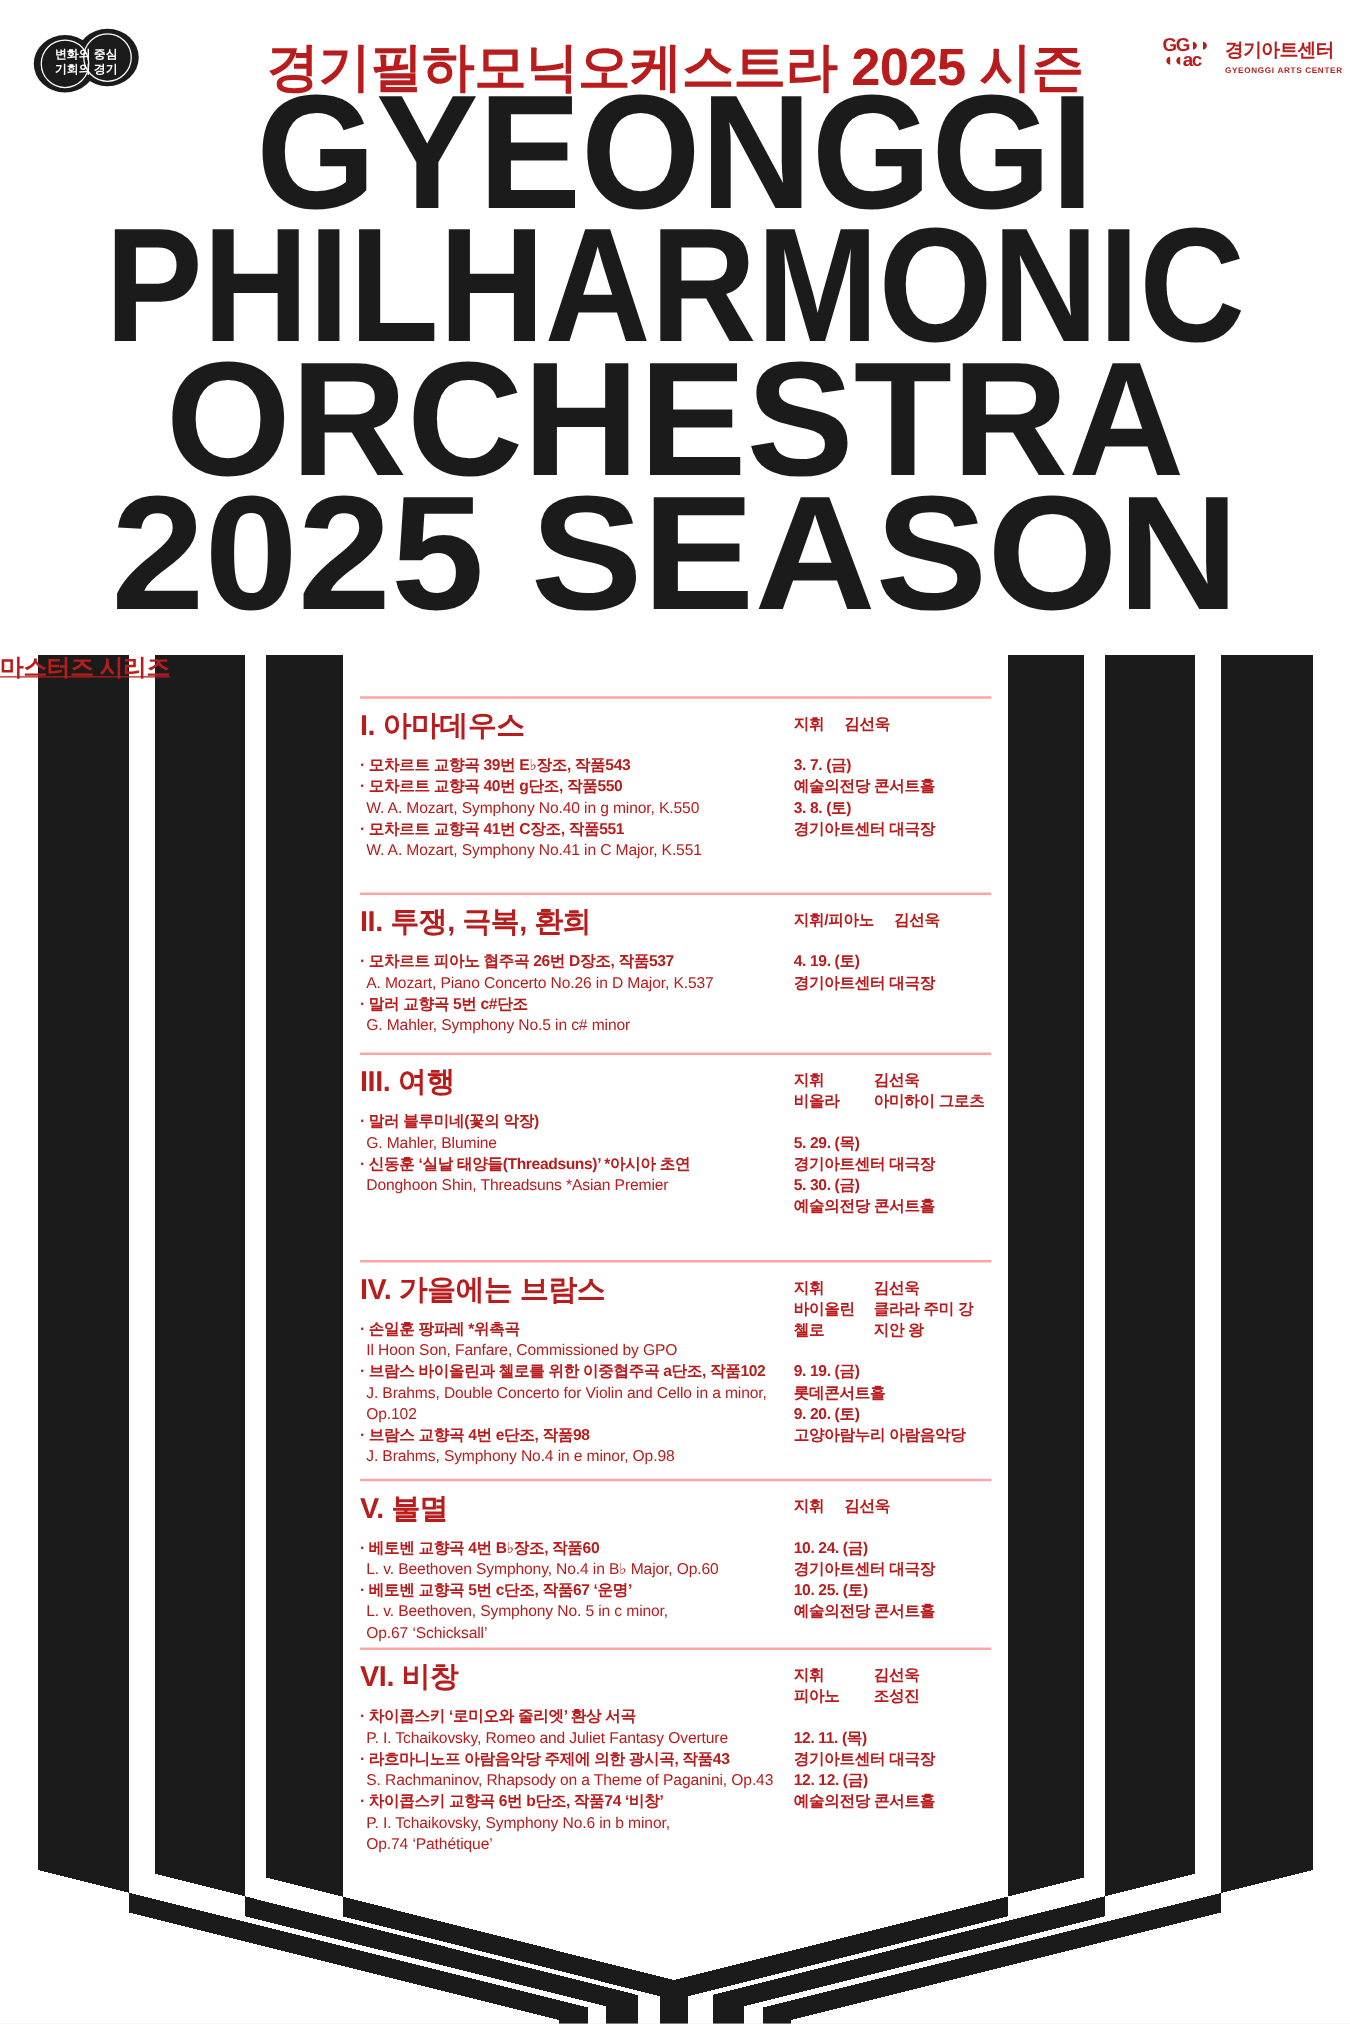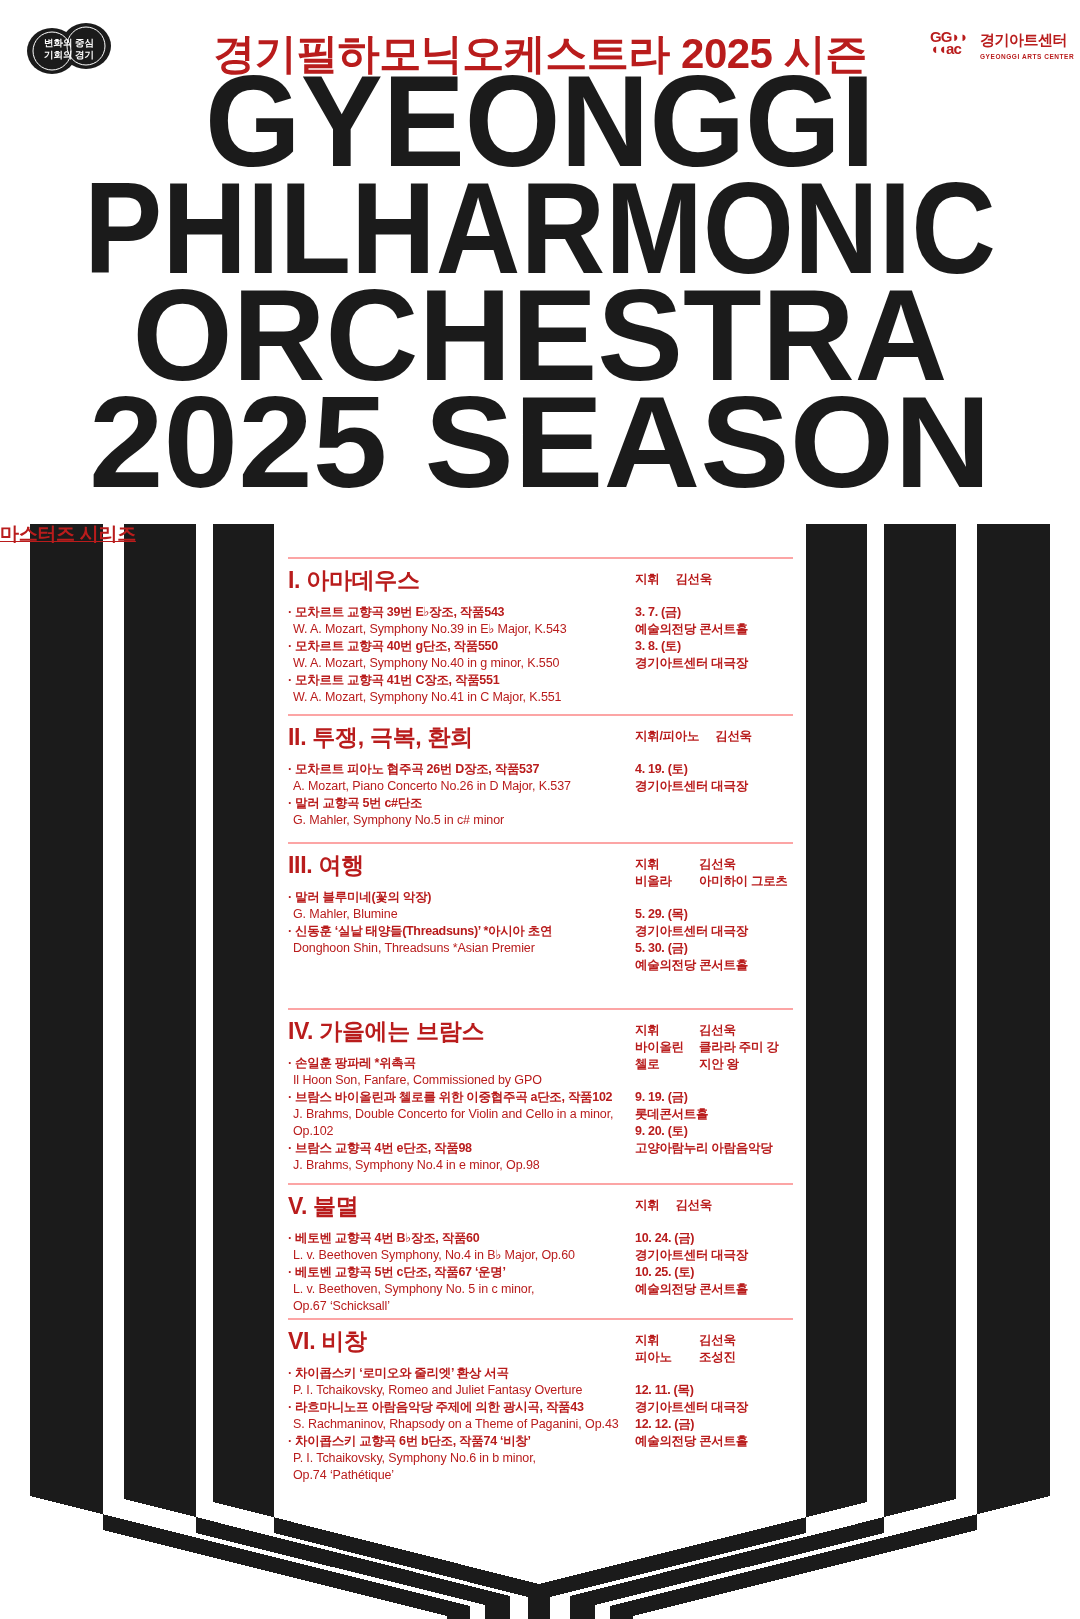--- a/index.html
+++ b/index.html
@@ -88,21 +88,20 @@
   </svg>
 
   <div class="series-title">마스터즈 시리즈</div>
 
   <div class="sections" id="sections">
       <section class="section" style="top: 557px;">
         <h2 class="sec-title">I. 아마데우스</h2>
         <div class="program">
           <div class="item">
             <div class="kr">모차르트 교향곡 39번 E♭장조, 작품543</div>
-            <div class="en">W. A. Mozart, Symphony No.39 in E♭ Major, K.543</div>
           </div>
           <div class="item">
             <div class="kr">모차르트 교향곡 40번 g단조, 작품550</div>
             <div class="en">W. A. Mozart, Symphony No.40 in g minor, K.550</div>
           </div>
           <div class="item">
             <div class="kr">모차르트 교향곡 41번 C장조, 작품551</div>
             <div class="en">W. A. Mozart, Symphony No.41 in C Major, K.551</div>
           </div>
         </div>

